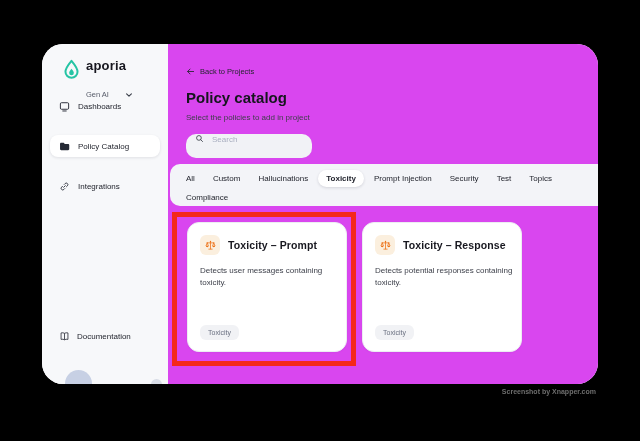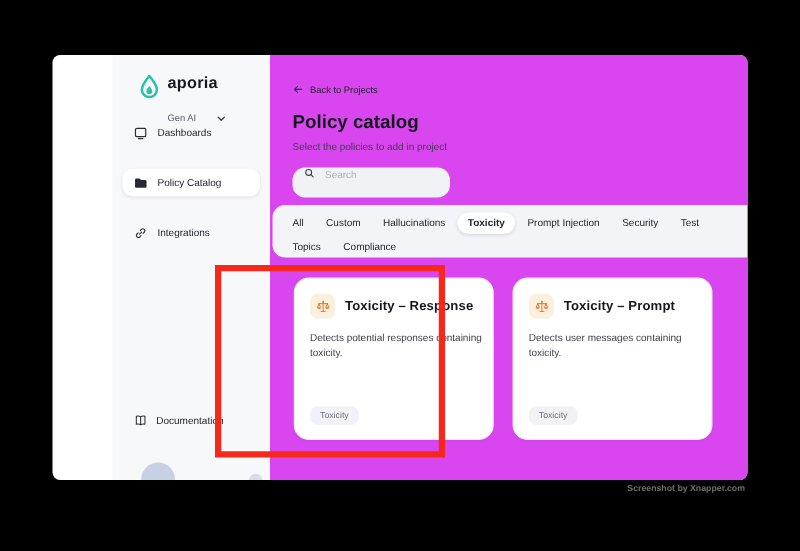--- a/index.html
+++ b/index.html
@@ -5,21 +5,21 @@
   * { box-sizing: border-box; }
   html, body { margin: 0; padding: 0; }
   body {
     width: 640px; height: 441px; background: #000;
     font-family: "Liberation Sans", sans-serif; overflow: hidden; position: relative;
   }
   .screen { position: relative; width: 640px; height: 441px; }
 
   .window {
     position: absolute; left: 42px; top: 44px; width: 556px; height: 340px;
-    background: #fff; border-radius: 6px; overflow: hidden; display: flex; padding-left: 48px;
+    background: #fff; border-radius: 21px; overflow: hidden; display: flex;
   }
 
   
   .sidebar { width: 126px; min-width: 126px; background: #F7F8FA; position: relative; }
   .logo-row { display: flex; align-items: flex-start; gap: 6px; margin: 15px 0 0 21px; }
   .logo-text { display: flex; flex-direction: column; }
   .brand { font-size: 13px; font-weight: 700; color: #17171F; line-height: 14px; letter-spacing: .2px; }
   .workspace-row { display: flex; align-items: center; gap: 16px; margin-top: 17px; }
   .workspace { font-size: 7.5px; color: #565B68; }
   .nav { position: absolute; top: 51px; left: 8px; right: 8px; display: flex; flex-direction: column; gap: 18px; }
@@ -204,20 +204,42 @@
         <div class="tab">Hallucinations</div>
         <div class="tab active">Toxicity</div>
         <div class="tab">Prompt Injection</div>
         <div class="tab">Security</div>
         <div class="tab">Test</div>
         <div class="tab">Topics</div>
         <div class="tab">Compliance</div>
       </div>
 
       <div class="cards">
+        <div class="card">
+          <div class="card-header">
+            <span class="card-icon">
+              <svg width="11" height="11" viewBox="0 0 16 16">
+                <g stroke="#ED7014" stroke-width="1.1" fill="none" stroke-linecap="round">
+                  <path d="M8 2.2V12.9"></path>
+                    <path d="M3.2 4.2h9.6"></path>
+                    <path d="M5.6 13.3h4.8"></path>
+                  <path d="M3.2 4.2L1.6 8.2M3.2 4.2l1.6 4"></path>
+                  <path d="M12.8 4.2l-1.6 4M12.8 4.2l1.6 4"></path>
+                </g>
+                <path d="M1.1 8.3a2.1 2.1 0 0 0 4.2 0z" fill="#ED7014"></path>
+                <path d="M10.7 8.3a2.1 2.1 0 0 0 4.2 0z" fill="#ED7014"></path>
+                <circle cx="8" cy="2" r="1" fill="#ED7014"></circle>
+              </svg>
+            </span>
+            <span class="card-title">Toxicity – Prompt</span>
+          </div>
+          <div class="card-desc">Detects user messages containing toxicity.</div>
+          <div class="card-tag">Toxicity</div>
+        </div>
+
         <div class="card">
           <div class="card-header">
             <span class="card-icon">
               <svg width="11" height="11" viewBox="0 0 16 16">
                 <g stroke="#ED7014" stroke-width="1.1" fill="none" stroke-linecap="round">
                   <path d="M8 2.2V12.9"></path>
                     <path d="M3.2 4.2h9.6"></path>
                     <path d="M5.6 13.3h4.8"></path>
                   <path d="M3.2 4.2L1.6 8.2M3.2 4.2l1.6 4"></path>
                   <path d="M12.8 4.2l-1.6 4M12.8 4.2l1.6 4"></path>
@@ -225,42 +247,20 @@
                 <path d="M1.1 8.3a2.1 2.1 0 0 0 4.2 0z" fill="#ED7014"></path>
                 <path d="M10.7 8.3a2.1 2.1 0 0 0 4.2 0z" fill="#ED7014"></path>
                 <circle cx="8" cy="2" r="1" fill="#ED7014"></circle>
               </svg>
             </span>
             <span class="card-title">Toxicity – Response</span>
           </div>
           <div class="card-desc">Detects potential responses containing toxicity.</div>
           <div class="card-tag">Toxicity</div>
         </div>
-
-        <div class="card">
-          <div class="card-header">
-            <span class="card-icon">
-              <svg width="11" height="11" viewBox="0 0 16 16">
-                <g stroke="#ED7014" stroke-width="1.1" fill="none" stroke-linecap="round">
-                  <path d="M8 2.2V12.9"></path>
-                    <path d="M3.2 4.2h9.6"></path>
-                    <path d="M5.6 13.3h4.8"></path>
-                  <path d="M3.2 4.2L1.6 8.2M3.2 4.2l1.6 4"></path>
-                  <path d="M12.8 4.2l-1.6 4M12.8 4.2l1.6 4"></path>
-                </g>
-                <path d="M1.1 8.3a2.1 2.1 0 0 0 4.2 0z" fill="#ED7014"></path>
-                <path d="M10.7 8.3a2.1 2.1 0 0 0 4.2 0z" fill="#ED7014"></path>
-                <circle cx="8" cy="2" r="1" fill="#ED7014"></circle>
-              </svg>
-            </span>
-            <span class="card-title">Toxicity – Prompt</span>
-          </div>
-          <div class="card-desc">Detects user messages containing toxicity.</div>
-          <div class="card-tag">Toxicity</div>
-        </div>
       </div>
     </div>
   </div>
 
   <div class="red-highlight"></div>
 
   <div class="watermark">Screenshot by Xnapper.com</div>
 </div>
 
 </body></html>

